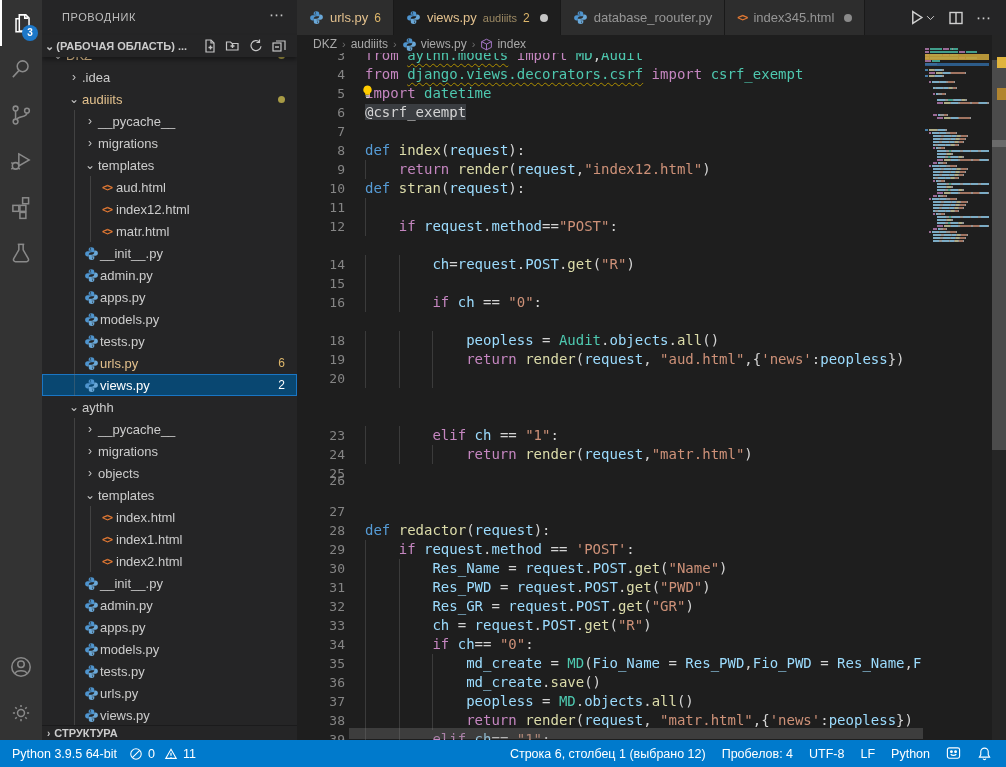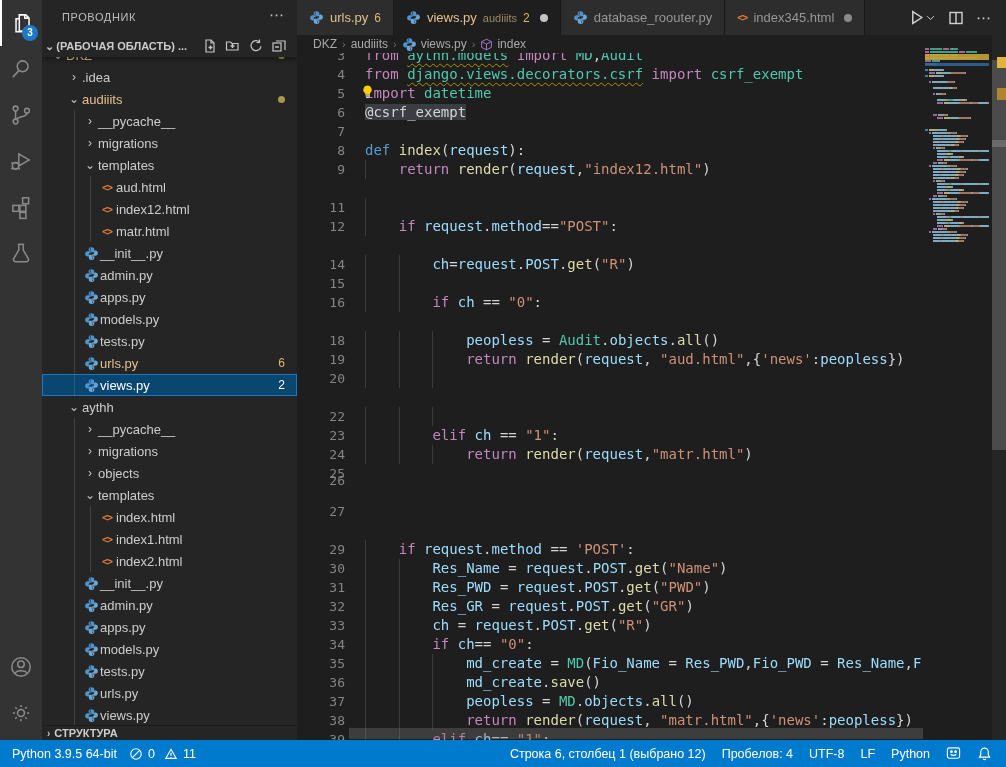--- a/index.html
+++ b/index.html
@@ -526,34 +526,35 @@
       <div class="code-line" style="top: 19px;"><span class="num">4</span><span class="txt"><span class="tk-k">from</span><span class="tk-p"> </span><span class="tk-cw">django.views.decorators.csrf</span><span class="tk-p"> </span><span class="tk-k">import</span><span class="tk-p"> </span><span class="tk-c">csrf_exempt</span></span></div>
       <div class="code-line" style="top: 38px;"><span class="num">5</span><span class="txt"><span class="tk-k">import</span><span class="tk-p"> </span><span class="tk-c">datetime</span></span><span id="bulb"><svg width="15" height="16" viewBox="0 0 16 16">
             <path fill="#ffcc00" d="M8 1a4.5 4.5 0 0 0-2.5 8.2V11h5V9.2A4.5 4.5 0 0 0 8 1z"></path>
             <rect x="6" y="11.5" width="4" height="1.4" fill="#d9d9d9"></rect>
             <rect x="6.6" y="13.3" width="2.8" height="1.2" fill="#d9d9d9"></rect>
           </svg></span></div>
       <div class="code-line" style="top: 57px;"><span class="num">6</span><span class="txt"><span class="tk-sel">@csrf_exempt</span></span></div>
       <div class="code-line" style="top: 76px;"><span class="num">7</span><span class="txt"></span></div>
       <div class="code-line" style="top: 95px;"><span class="num">8</span><span class="txt"><span class="tk-d">def</span><span class="tk-p"> </span><span class="tk-f">index</span><span class="tk-p">(</span><span class="tk-v">request</span><span class="tk-p">):</span></span></div>
       <div class="code-line" style="top: 114px;"><span class="num">9</span><span class="guide" style="left:68px"></span><span class="txt"><span class="tk-p">    </span><span class="tk-k">return</span><span class="tk-p"> </span><span class="tk-f">render</span><span class="tk-p">(</span><span class="tk-v">request</span><span class="tk-p">,</span><span class="tk-s">"index12.html"</span><span class="tk-p">)</span></span></div>
+      <div class="code-line" style="top: 133px;"><span class="num">10</span><span class="txt"><span class="tk-d">def</span><span class="tk-p"> </span><span class="tk-f">stran</span><span class="tk-p">(</span><span class="tk-v">request</span><span class="tk-p">):</span></span></div>
       <div class="code-line" style="top: 152px;"><span class="num">11</span><span class="guide" style="left:68px"></span><span class="txt"></span></div>
       <div class="code-line" style="top: 171px;"><span class="num">12</span><span class="guide" style="left:68px"></span><span class="txt"><span class="tk-p">    </span><span class="tk-k">if</span><span class="tk-p"> </span><span class="tk-v">request</span><span class="tk-p">.</span><span class="tk-v">method</span><span class="tk-p">==</span><span class="tk-s">"POST"</span><span class="tk-p">:</span></span></div>
       <div class="code-line" style="top: 209px;"><span class="num">14</span><span class="guide" style="left:68px"></span><span class="guide" style="left:101.72px"></span><span class="txt"><span class="tk-p">        </span><span class="tk-v">ch</span><span class="tk-p">=</span><span class="tk-v">request</span><span class="tk-p">.</span><span class="tk-v">POST</span><span class="tk-p">.</span><span class="tk-f">get</span><span class="tk-p">(</span><span class="tk-s">"R"</span><span class="tk-p">)</span></span></div>
       <div class="code-line" style="top: 228px;"><span class="num">15</span><span class="guide" style="left:68px"></span><span class="guide" style="left:101.72px"></span><span class="txt"></span></div>
       <div class="code-line" style="top: 247px;"><span class="num">16</span><span class="guide" style="left:68px"></span><span class="guide" style="left:101.72px"></span><span class="txt"><span class="tk-p">        </span><span class="tk-k">if</span><span class="tk-p"> </span><span class="tk-v">ch</span><span class="tk-p"> == </span><span class="tk-s">"0"</span><span class="tk-p">:</span></span></div>
       <div class="code-line" style="top: 285px;"><span class="num">18</span><span class="guide" style="left:68px"></span><span class="guide" style="left:101.72px"></span><span class="guide" style="left:135.44px"></span><span class="txt"><span class="tk-p">            </span><span class="tk-v">peopless</span><span class="tk-p"> = </span><span class="tk-c">Audit</span><span class="tk-p">.</span><span class="tk-v">objects</span><span class="tk-p">.</span><span class="tk-f">all</span><span class="tk-p">()</span></span></div>
       <div class="code-line" style="top: 304px;"><span class="num">19</span><span class="guide" style="left:68px"></span><span class="guide" style="left:101.72px"></span><span class="guide" style="left:135.44px"></span><span class="txt"><span class="tk-p">            </span><span class="tk-k">return</span><span class="tk-p"> </span><span class="tk-f">render</span><span class="tk-p">(</span><span class="tk-v">request</span><span class="tk-p">, </span><span class="tk-s">"aud.html"</span><span class="tk-p">,{</span><span class="tk-s">'news'</span><span class="tk-p">:</span><span class="tk-v">peopless</span><span class="tk-p">})</span></span></div>
       <div class="code-line" style="top: 323px;"><span class="num">20</span><span class="guide" style="left:68px"></span><span class="guide" style="left:101.72px"></span><span class="guide" style="left:135.44px"></span><span class="txt"></span></div>
-      <div class="code-line" style="top: 361px;"><span class="num">22</span><span class="guide" style="left:68px"></span><span class="guide" style="left:101.72px"></span><span class="guide" style="left:135.44px"></span><span class="txt"></span></div>
       <div class="code-line" style="top: 380px;"><span class="num">23</span><span class="guide" style="left:68px"></span><span class="guide" style="left:101.72px"></span><span class="txt"><span class="tk-p">        </span><span class="tk-k">elif</span><span class="tk-p"> </span><span class="tk-v">ch</span><span class="tk-p"> == </span><span class="tk-s">"1"</span><span class="tk-p">:</span></span></div>
       <div class="code-line" style="top: 399px;"><span class="num">24</span><span class="guide" style="left:68px"></span><span class="guide" style="left:101.72px"></span><span class="guide" style="left:135.44px"></span><span class="txt"><span class="tk-p">            </span><span class="tk-k">return</span><span class="tk-p"> </span><span class="tk-f">render</span><span class="tk-p">(</span><span class="tk-v">request</span><span class="tk-p">,</span><span class="tk-s">"matr.html"</span><span class="tk-p">)</span></span></div>
       <div class="code-line" style="top: 418px;"><span class="num">25</span><span class="txt"></span></div>
       <div class="code-line" style="top: 425px;"><span class="num">26</span><span class="txt"></span></div>
       <div class="code-line" style="top: 456px;"><span class="num">27</span><span class="txt"></span></div>
+      <div class="code-line" style="top: 475px;"><span class="num">28</span><span class="txt"><span class="tk-d">def</span><span class="tk-p"> </span><span class="tk-f">redactor</span><span class="tk-p">(</span><span class="tk-v">request</span><span class="tk-p">):</span></span></div>
       <div class="code-line" style="top: 494px;"><span class="num">29</span><span class="guide" style="left:68px"></span><span class="txt"><span class="tk-p">    </span><span class="tk-k">if</span><span class="tk-p"> </span><span class="tk-v">request</span><span class="tk-p">.</span><span class="tk-v">method</span><span class="tk-p"> == </span><span class="tk-s">'POST'</span><span class="tk-p">:</span></span></div>
       <div class="code-line" style="top: 513px;"><span class="num">30</span><span class="guide" style="left:68px"></span><span class="guide" style="left:101.72px"></span><span class="txt"><span class="tk-p">        </span><span class="tk-v">Res_Name</span><span class="tk-p"> = </span><span class="tk-v">request</span><span class="tk-p">.</span><span class="tk-v">POST</span><span class="tk-p">.</span><span class="tk-f">get</span><span class="tk-p">(</span><span class="tk-s">"Name"</span><span class="tk-p">)</span></span></div>
       <div class="code-line" style="top: 532px;"><span class="num">31</span><span class="guide" style="left:68px"></span><span class="guide" style="left:101.72px"></span><span class="txt"><span class="tk-p">        </span><span class="tk-v">Res_PWD</span><span class="tk-p"> = </span><span class="tk-v">request</span><span class="tk-p">.</span><span class="tk-v">POST</span><span class="tk-p">.</span><span class="tk-f">get</span><span class="tk-p">(</span><span class="tk-s">"PWD"</span><span class="tk-p">)</span></span></div>
       <div class="code-line" style="top: 551px;"><span class="num">32</span><span class="guide" style="left:68px"></span><span class="guide" style="left:101.72px"></span><span class="txt"><span class="tk-p">        </span><span class="tk-v">Res_GR</span><span class="tk-p"> = </span><span class="tk-v">request</span><span class="tk-p">.</span><span class="tk-v">POST</span><span class="tk-p">.</span><span class="tk-f">get</span><span class="tk-p">(</span><span class="tk-s">"GR"</span><span class="tk-p">)</span></span></div>
       <div class="code-line" style="top: 570px;"><span class="num">33</span><span class="guide" style="left:68px"></span><span class="guide" style="left:101.72px"></span><span class="txt"><span class="tk-p">        </span><span class="tk-v">ch</span><span class="tk-p"> = </span><span class="tk-v">request</span><span class="tk-p">.</span><span class="tk-v">POST</span><span class="tk-p">.</span><span class="tk-f">get</span><span class="tk-p">(</span><span class="tk-s">"R"</span><span class="tk-p">)</span></span></div>
       <div class="code-line" style="top: 589px;"><span class="num">34</span><span class="guide" style="left:68px"></span><span class="guide" style="left:101.72px"></span><span class="txt"><span class="tk-p">        </span><span class="tk-k">if</span><span class="tk-p"> </span><span class="tk-v">ch</span><span class="tk-p">== </span><span class="tk-s">"0"</span><span class="tk-p">:</span></span></div>
       <div class="code-line" style="top: 608px;"><span class="num">35</span><span class="guide" style="left:68px"></span><span class="guide" style="left:101.72px"></span><span class="guide" style="left:135.44px"></span><span class="txt"><span class="tk-p">            </span><span class="tk-v">md_create</span><span class="tk-p"> = </span><span class="tk-c">MD</span><span class="tk-p">(</span><span class="tk-v">Fio_Name</span><span class="tk-p"> = </span><span class="tk-v">Res_PWD</span><span class="tk-p">,</span><span class="tk-v">Fio_PWD</span><span class="tk-p"> = </span><span class="tk-v">Res_Name</span><span class="tk-p">,</span><span class="tk-v">F</span></span></div>
       <div class="code-line" style="top: 627px;"><span class="num">36</span><span class="guide" style="left:68px"></span><span class="guide" style="left:101.72px"></span><span class="guide" style="left:135.44px"></span><span class="txt"><span class="tk-p">            </span><span class="tk-v">md_create</span><span class="tk-p">.</span><span class="tk-f">save</span><span class="tk-p">()</span></span></div>
       <div class="code-line" style="top: 646px;"><span class="num">37</span><span class="guide" style="left:68px"></span><span class="guide" style="left:101.72px"></span><span class="guide" style="left:135.44px"></span><span class="txt"><span class="tk-p">            </span><span class="tk-v">peopless</span><span class="tk-p"> = </span><span class="tk-c">MD</span><span class="tk-p">.</span><span class="tk-v">objects</span><span class="tk-p">.</span><span class="tk-f">all</span><span class="tk-p">()</span></span></div>
       <div class="code-line" style="top: 665px;"><span class="num">38</span><span class="guide" style="left:68px"></span><span class="guide" style="left:101.72px"></span><span class="guide" style="left:135.44px"></span><span class="txt"><span class="tk-p">            </span><span class="tk-k">return</span><span class="tk-p"> </span><span class="tk-f">render</span><span class="tk-p">(</span><span class="tk-v">request</span><span class="tk-p">, </span><span class="tk-s">"matr.html"</span><span class="tk-p">,{</span><span class="tk-s">'news'</span><span class="tk-p">:</span><span class="tk-v">peopless</span><span class="tk-p">})</span></span></div>

